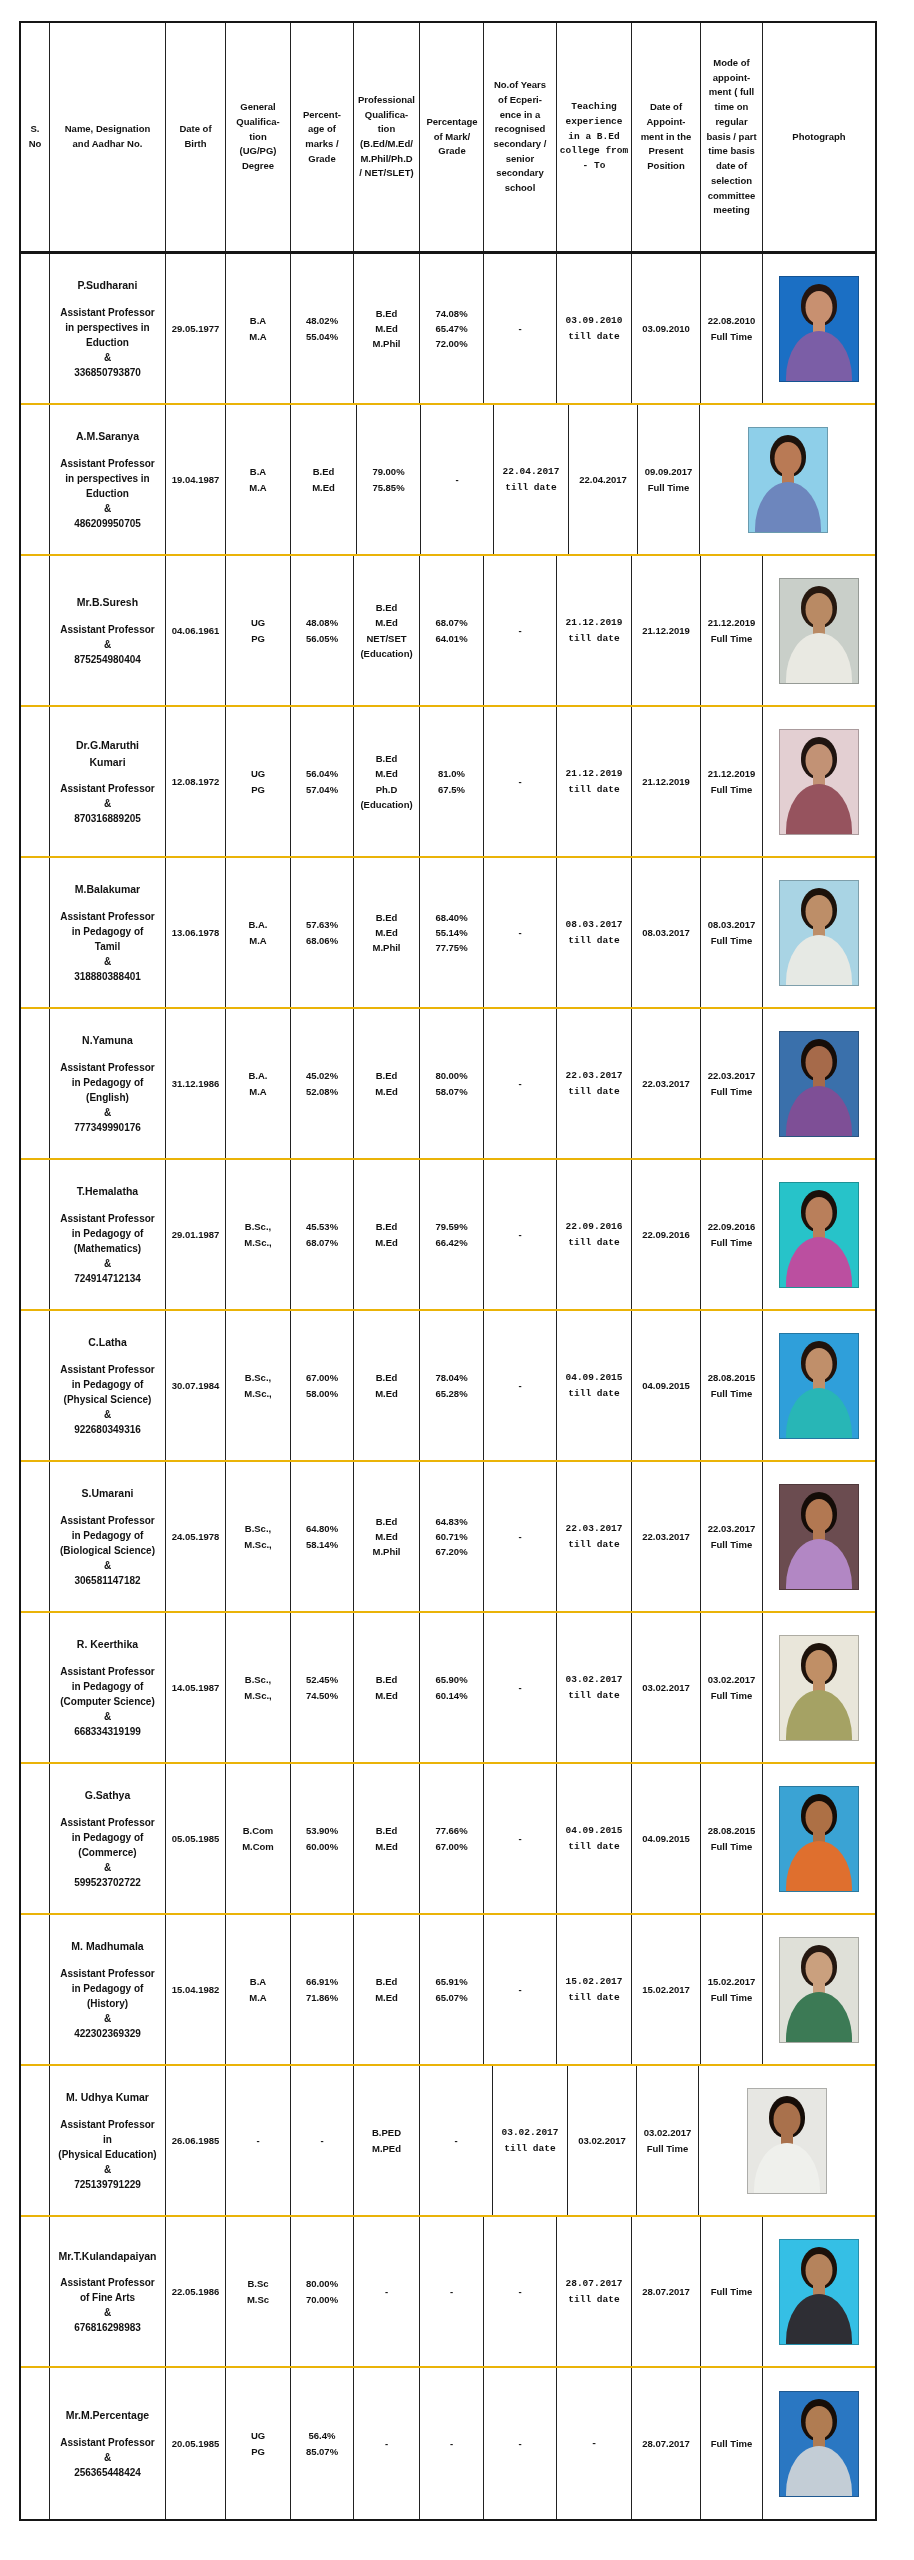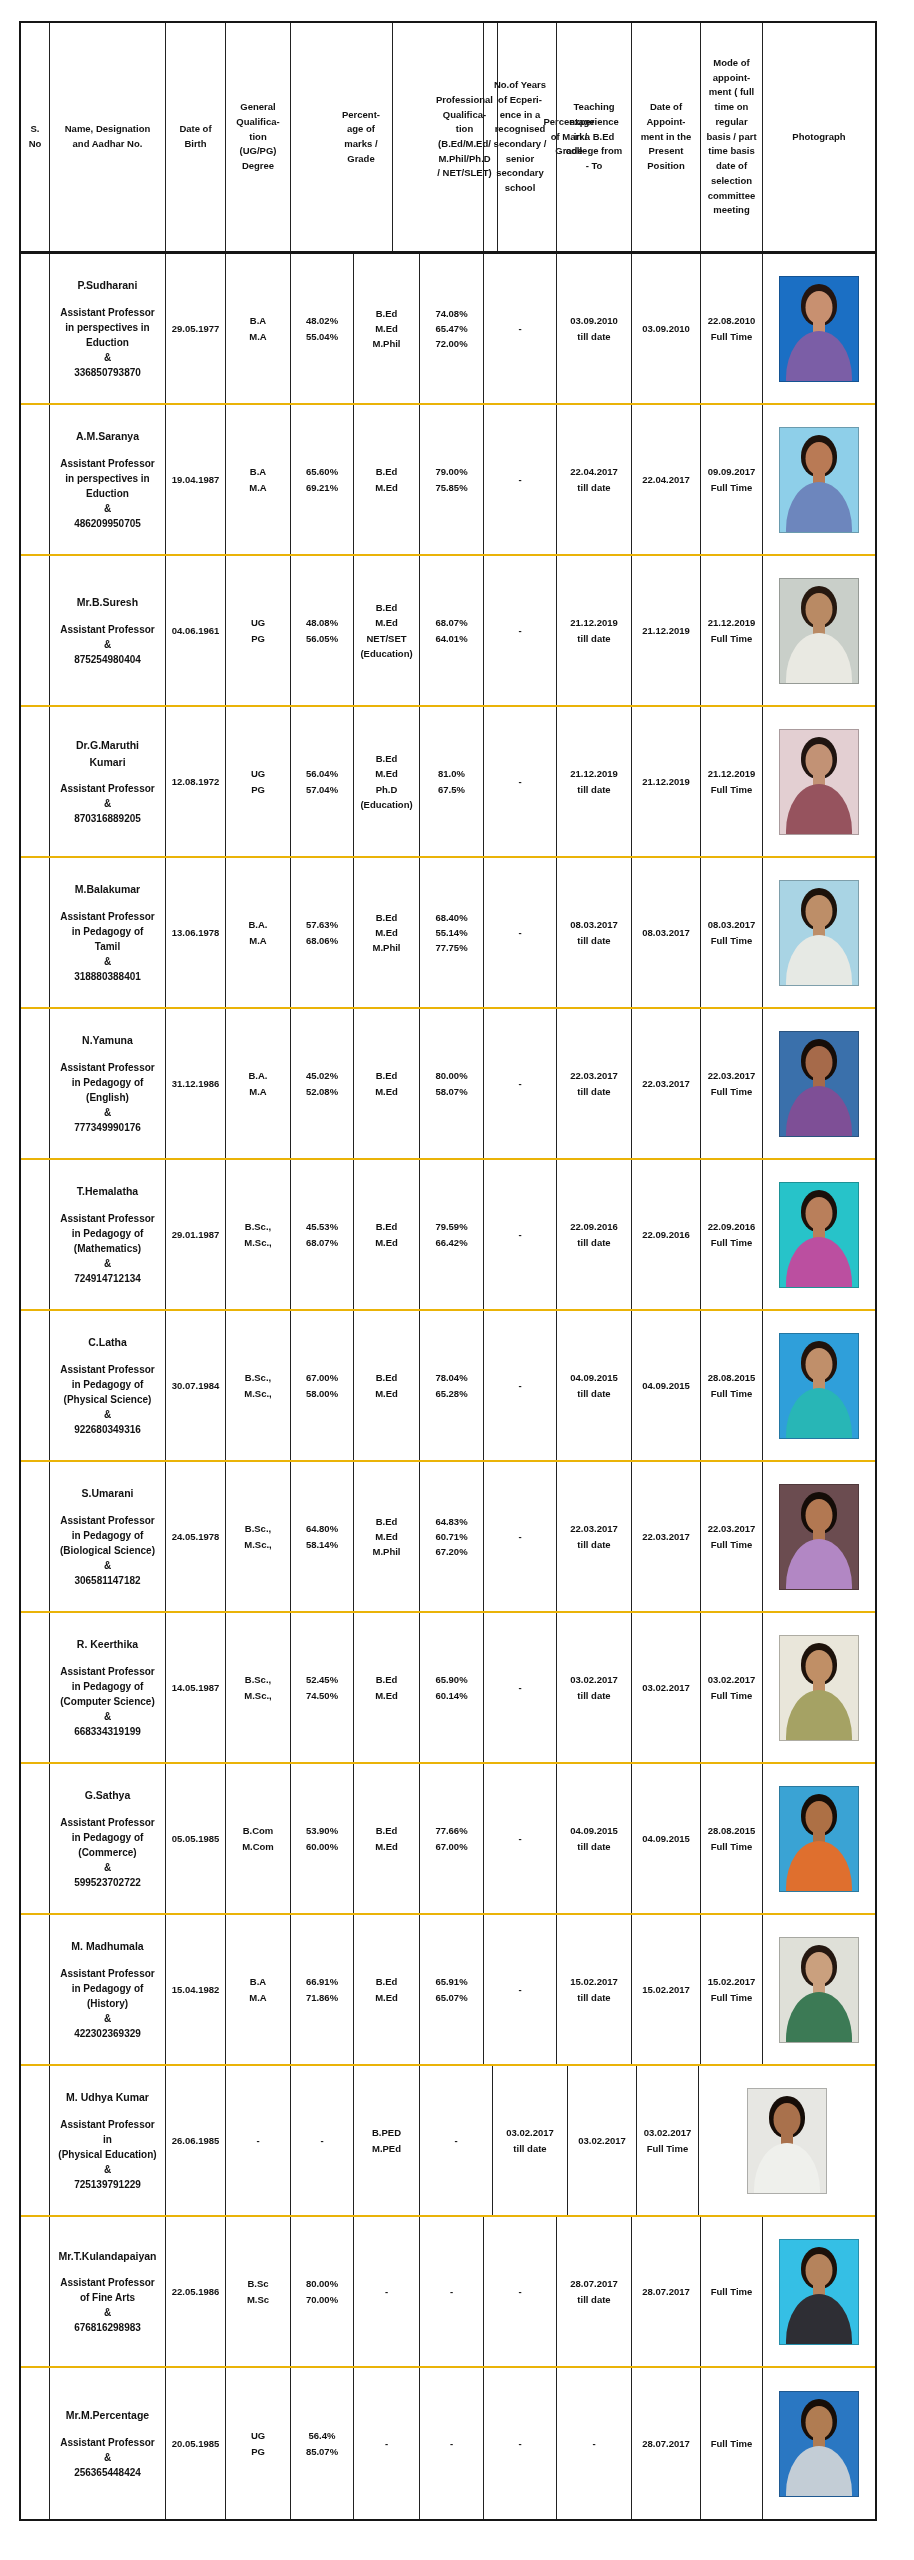--- a/index.html
+++ b/index.html
@@ -25,30 +25,30 @@
     padding:15px 1px;
   }
   .c-sno   { width:29px;  flex:none; }
   .c-name  { width:116px; flex:none; }
   .c-dob   { width:60px;  flex:none; }
   .c-gen   { width:65px;  flex:none; }
   .c-genp  { width:63px;  flex:none; }
   .c-prof  { width:66px;  flex:none; }
   .c-profp { width:64px;  flex:none; }
   .c-exp   { width:73px;  flex:none; }
-  .c-teach { width:75px;  flex:none; }
+  .c-teach { width:75px;  flex:none;font-family:Liberation Mono, monospace; }
   .c-appt  { width:69px;  flex:none; }
   .c-mode  { width:62px;  flex:none; }
   .c-photo { flex:1; border-right:none; }
   .qual-group { width:258px; flex:none; display:flex; flex-direction:column; border-right:1px solid #222; }
   .qual-title {
     height:82px; display:flex; align-items:center; justify-content:center;
     font-weight:700; font-size:15px; border-bottom:1px solid #222;
   }
-  .qual-sub { flex:1; display:flex;gap:39px; }
+  .qual-sub { flex:1; display:flex; }
   .qual-sub .hcell:last-child { border-right:none; }
   
   .row { display:flex; border-bottom:2px solid #eab308; min-height:151px; }
   .row:last-child { border-bottom:none; }
   .cell {
     display:flex; flex-direction:column; align-items:center; justify-content:center;
     text-align:center; white-space:pre-line;
     font-weight:700; font-size:9.5px; line-height:1.6;
     border-right:1px solid #222;
     padding:4px 1px;
@@ -180,22 +180,20 @@
       <div class="nm">A.M.Saranya</div>
       <div class="ds">Assistant Professor
 in perspectives in
 Eduction</div>
       <div class="amp">&amp;</div>
       <div class="ad">486209950705</div>
     </div>
     <div class="cell c-dob">19.04.1987</div>
     <div class="cell c-gen">B.A
 M.A</div>
-    <div class="cell c-genp">65.60%
-69.21%</div>
     <div class="cell c-prof">B.Ed
 M.Ed</div>
     <div class="cell c-profp">79.00%
 75.85%</div>
     <div class="cell c-exp">-</div>
     <div class="cell c-teach">22.04.2017
 till date</div>
     <div class="cell c-appt">22.04.2017</div>
     <div class="cell c-mode">09.09.2017
 Full Time</div>

